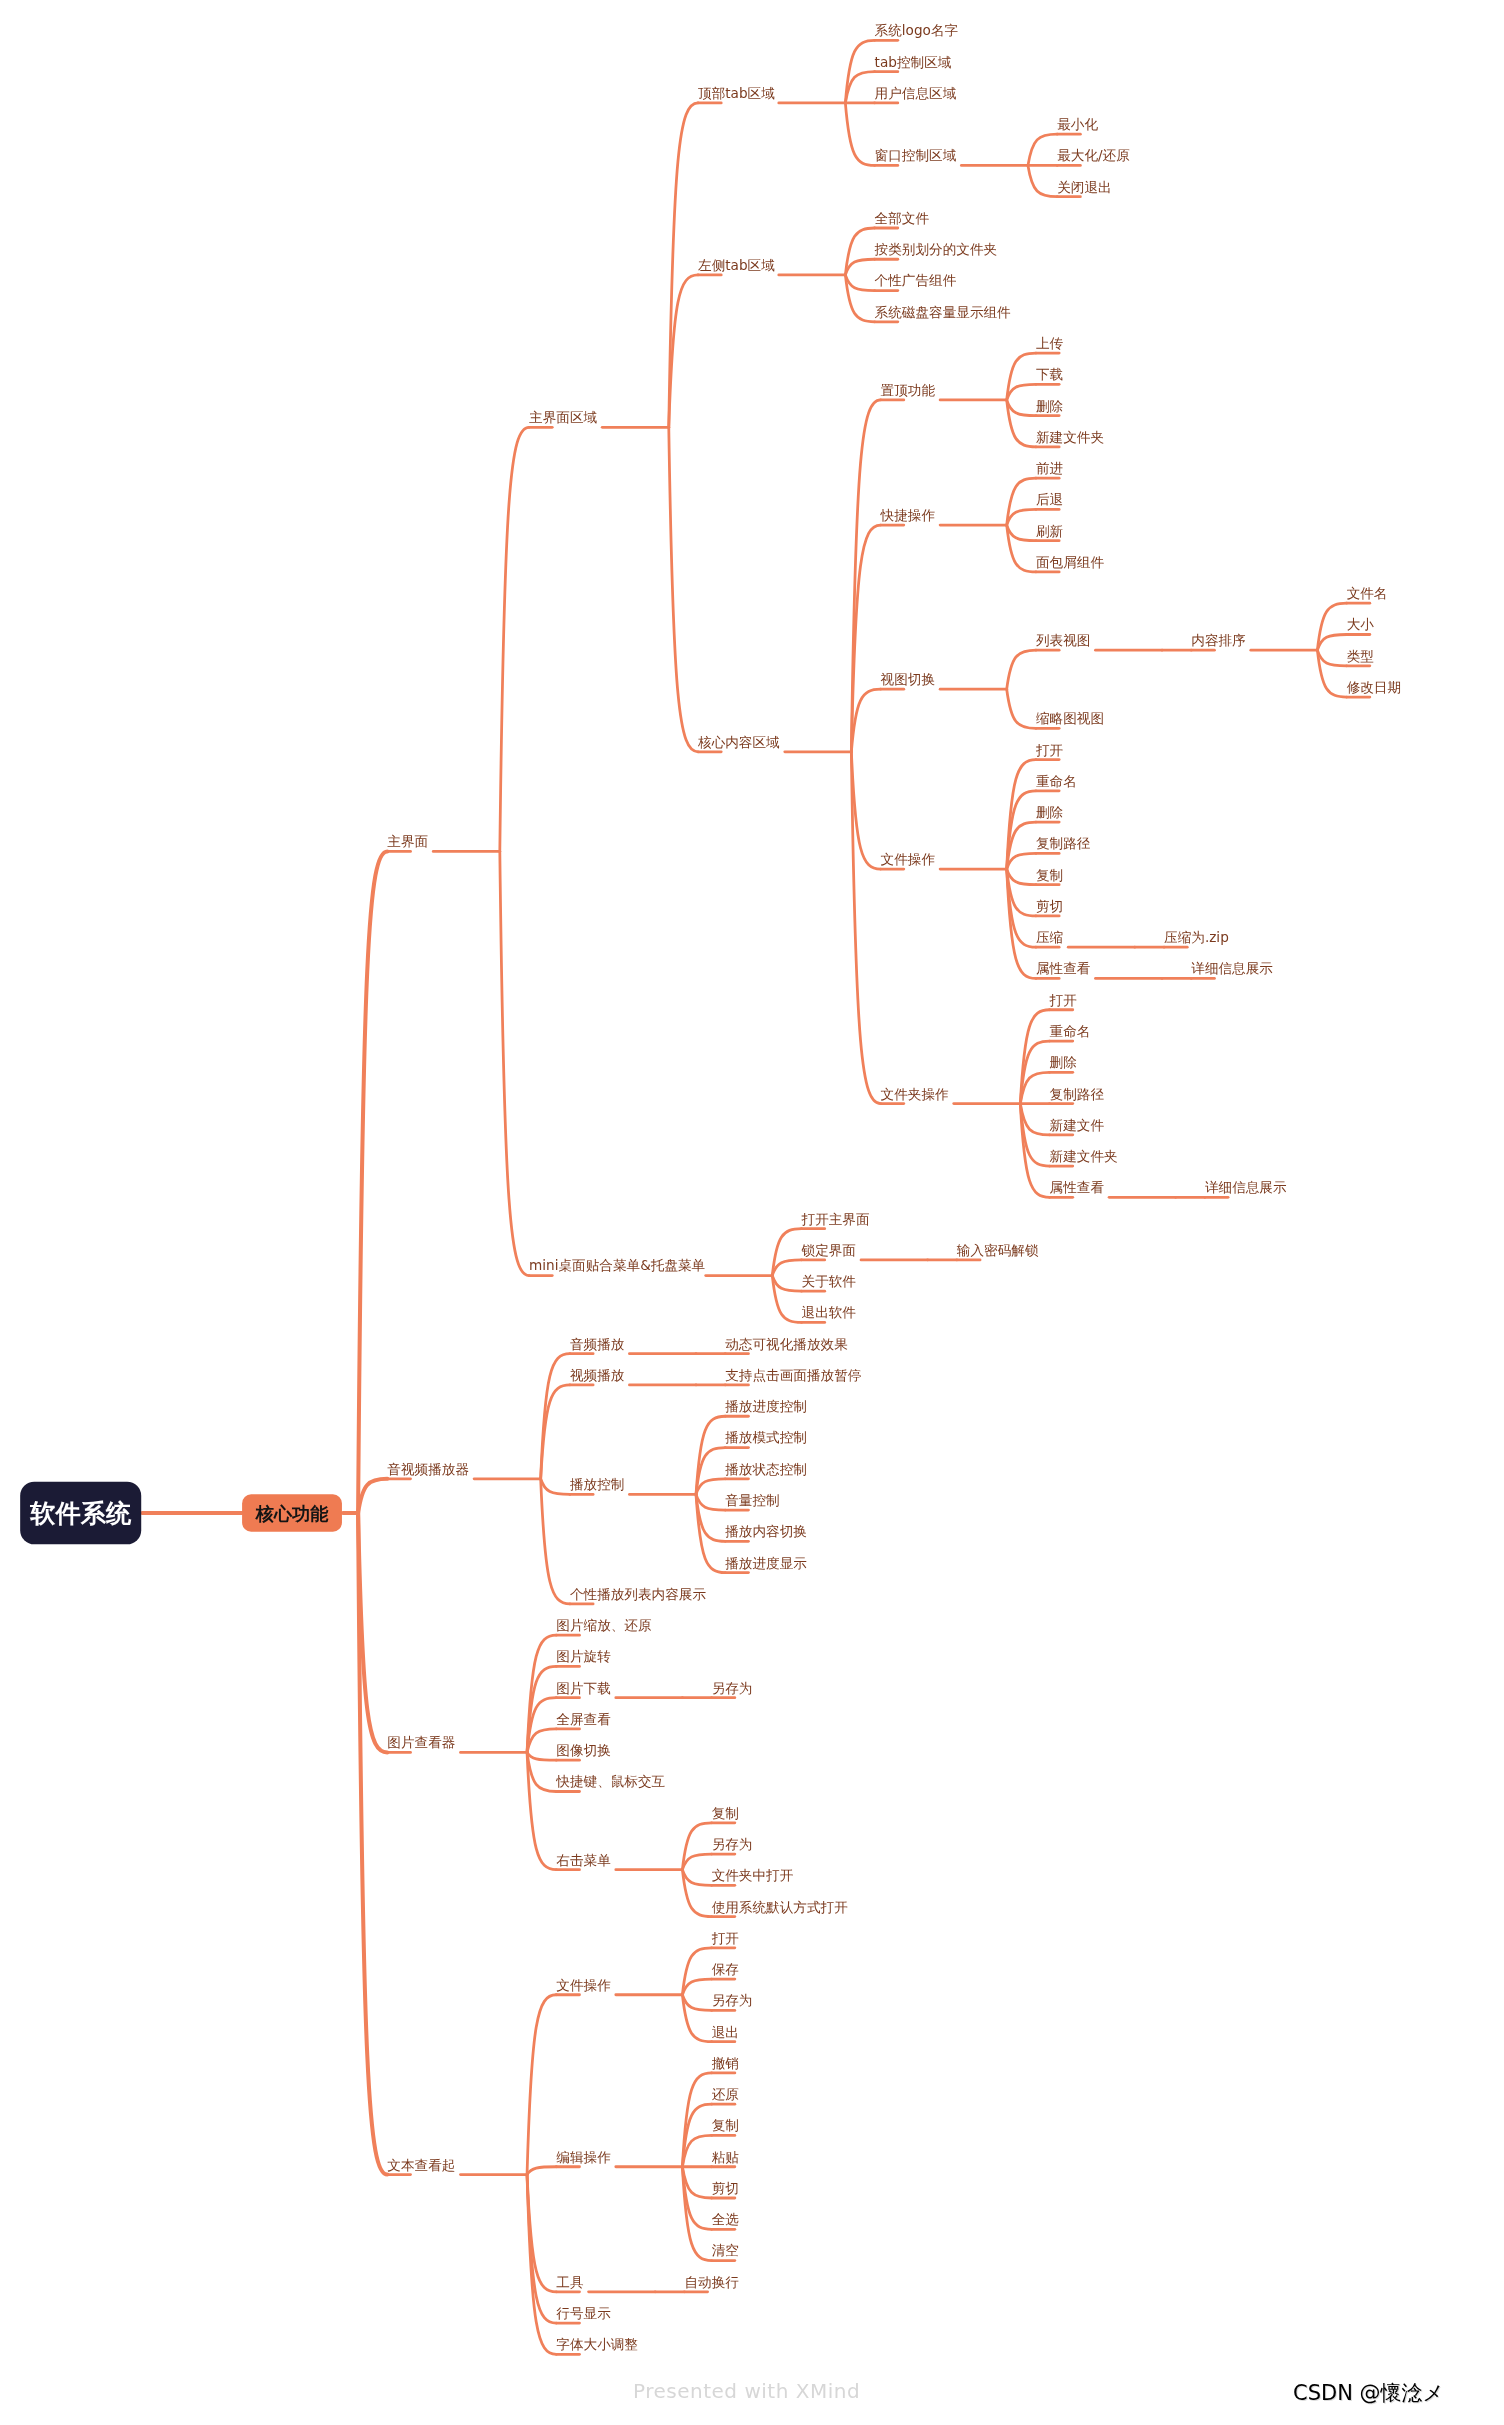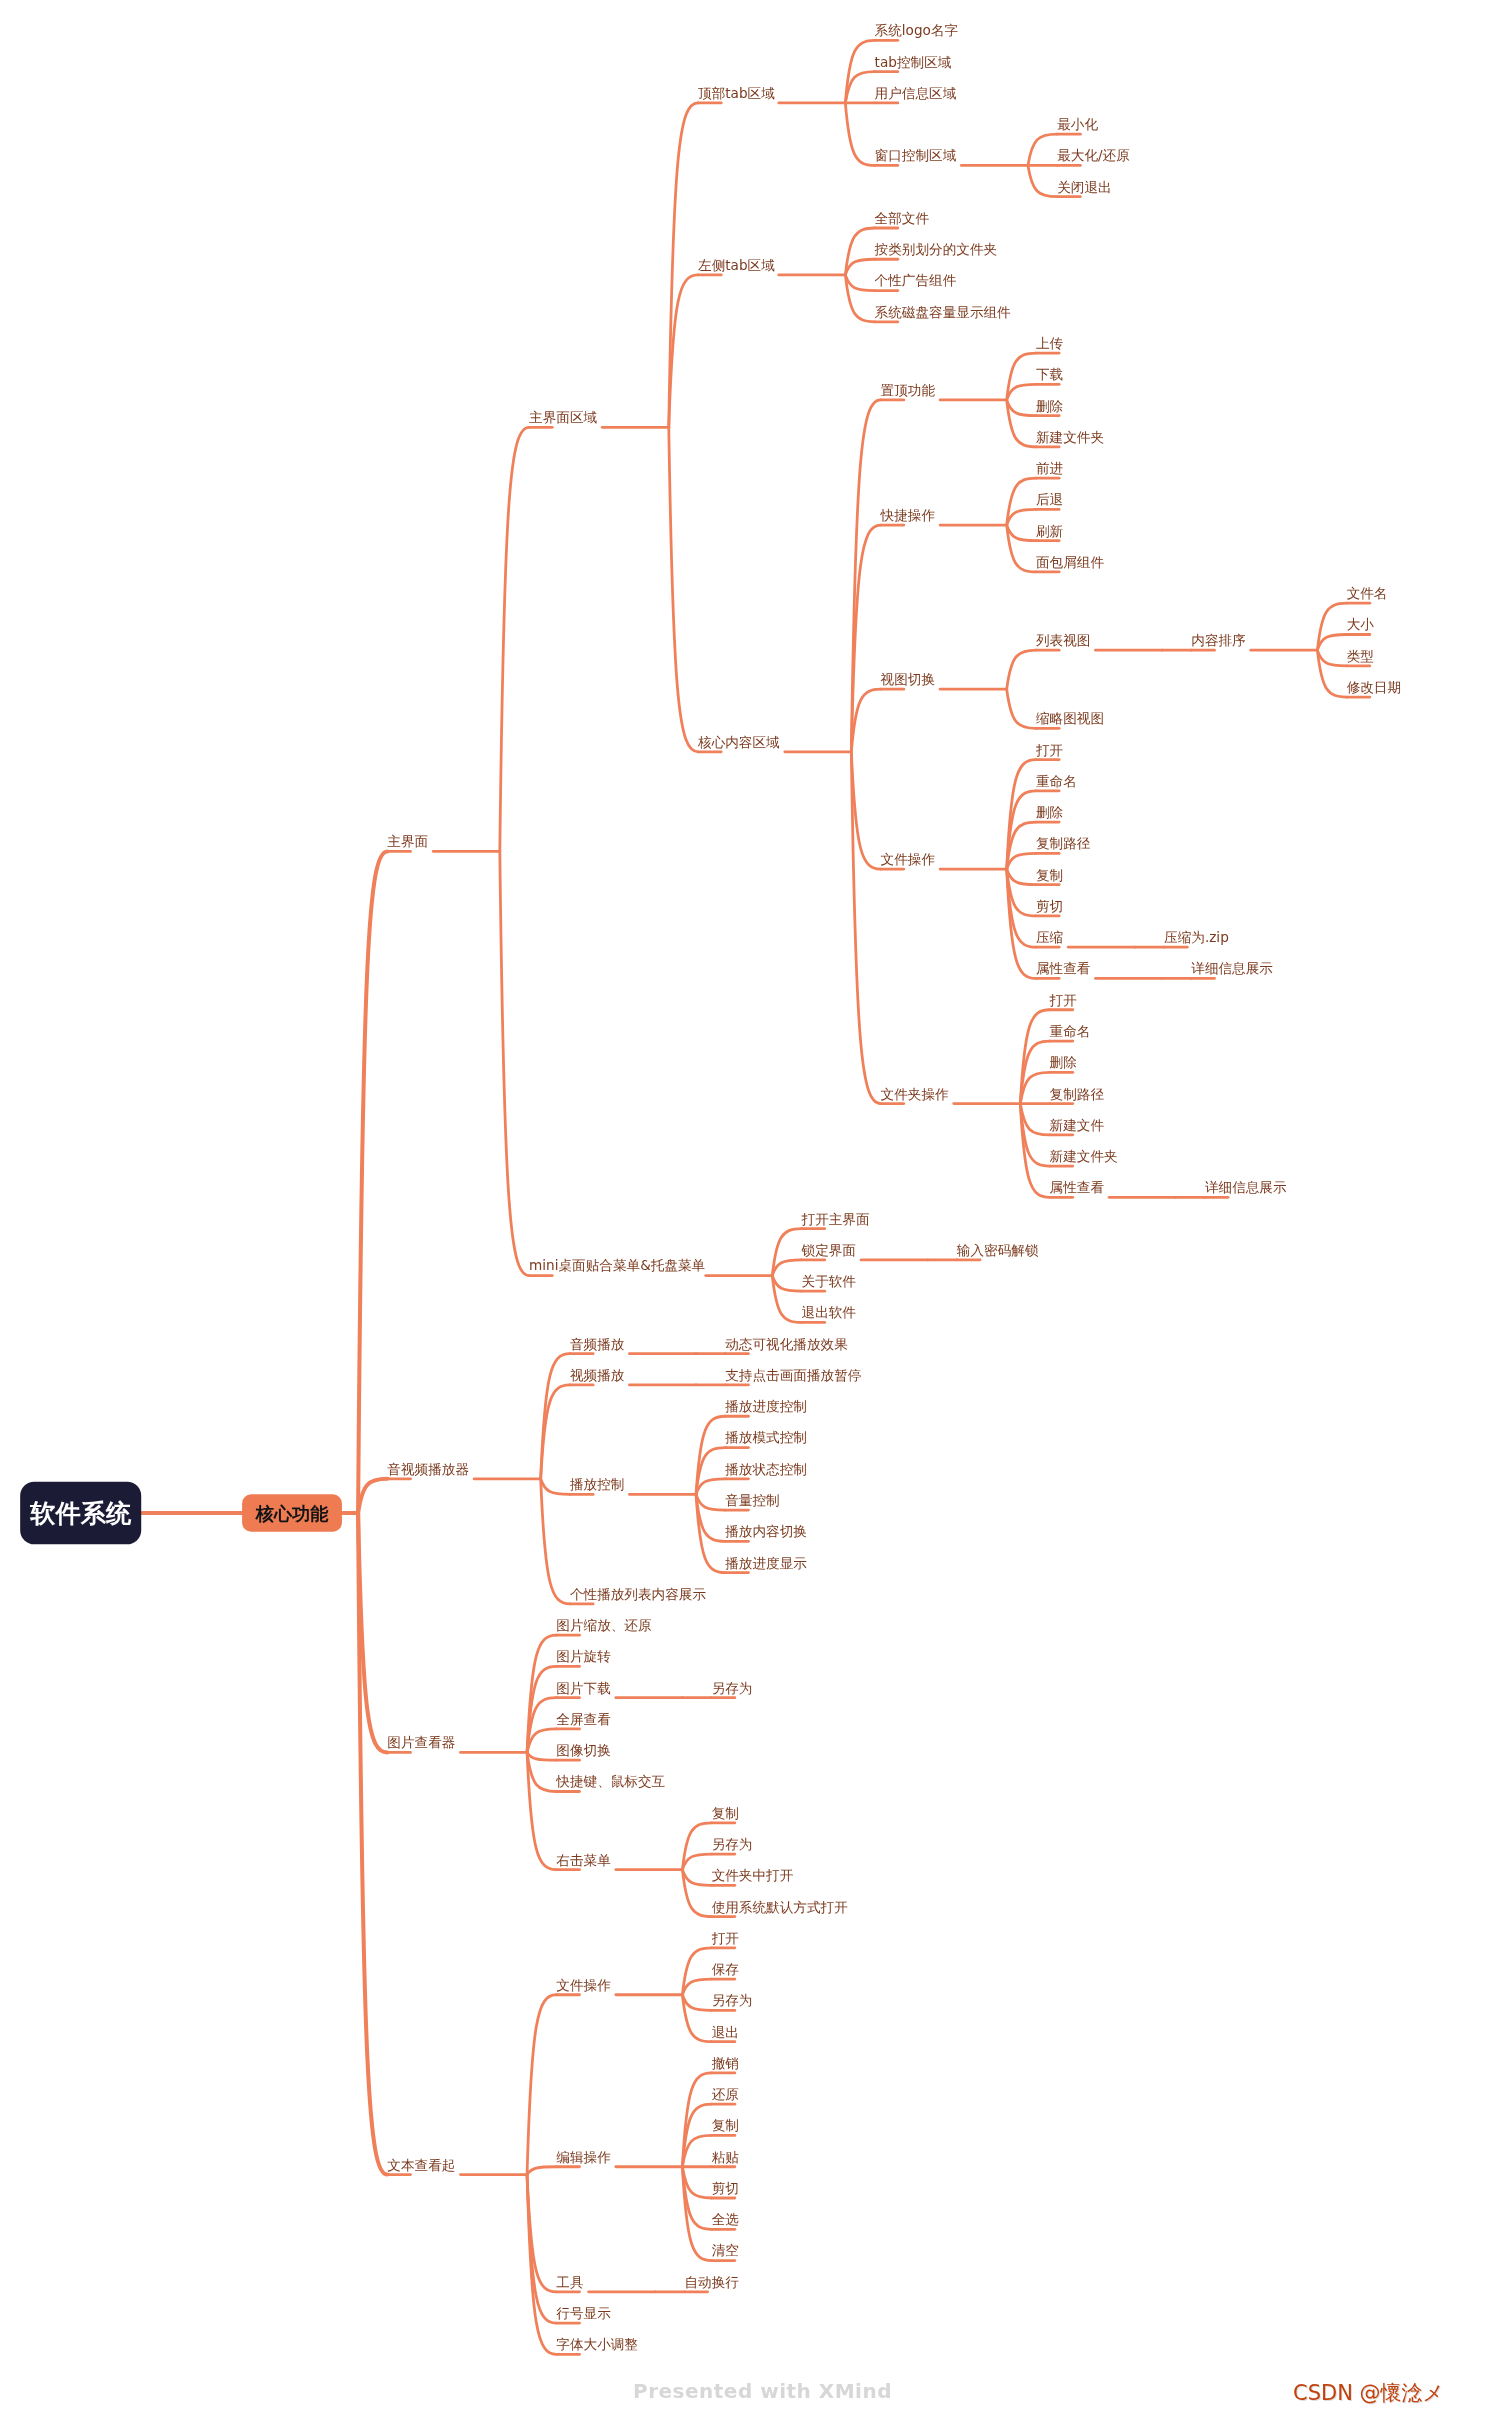--- a/index.html
+++ b/index.html
@@ -1,19 +1,19 @@
 <!DOCTYPE html>
 <html style="font-size:8px"><head>
 <meta charset="utf-8">
 <style>
   html,body{margin:0;padding:0;background:#ffffff;}
   body{width:1505px;height:2426px;position:relative;font-family:"DejaVu Sans","Liberation Sans",sans-serif;}
   #mindmap{position:absolute;left:0;top:0;}
-  .watermark-xmind{position:absolute;left:633px;top:2379px;font-size:20px;font-weight:bold;color:#d7d7d7;letter-spacing:0.5px;text-align:center;}
-  .watermark-csdn{position:absolute;left:1293px;top:2379px;font-size:21px;color:#c2410c;text-shadow:1px 1px 0 #dcdcdc;white-space:nowrap;}
+  .watermark-xmind{position:absolute;left:633px;top:2379px;font-size:20px;font-weight:normal;color:#d7d7d7;letter-spacing:0.5px;text-align:center;}
+  .watermark-csdn{position:absolute;left:1293px;top:2379px;font-size:21px;color:#000000;text-shadow:1px 1px 0 #dcdcdc;white-space:nowrap;}
   text{font-family:"DejaVu Sans","Liberation Sans",sans-serif;}
 </style>
 </head>
 <body>
 
 <svg id="mindmap" width="1505" height="2426" viewBox="0 0 2984 4810" xmlns="http://www.w3.org/2000/svg">
     <path d="M 282 2999.8125 L 422 2999.8125" fill="none" stroke="#F0805A" stroke-width="8" stroke-linecap="round"></path>
     <path d="M 422 2999.8125 C 430.7 2999.8125, 442.3 2999.8125, 480 2999.8125" fill="none" stroke="#F0805A" stroke-width="8" stroke-linecap="round"></path>
     <path d="M 680 2999.8125 L 710 2999.8125" fill="none" stroke="#F0805A" stroke-width="8" stroke-linecap="round"></path>
     <path d="M 710 2999.8125 C 718.7 1884.878125, 730.3 1688.125, 768 1688.125" fill="none" stroke="#F0805A" stroke-width="8" stroke-linecap="round"></path>

